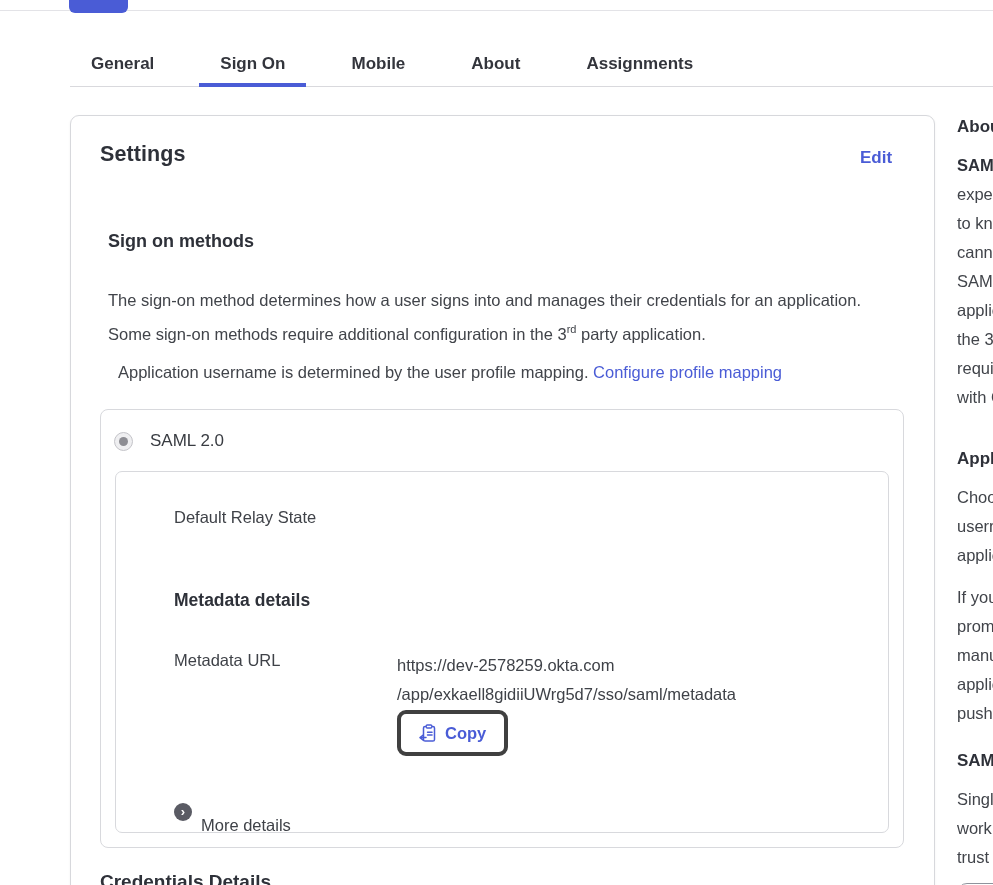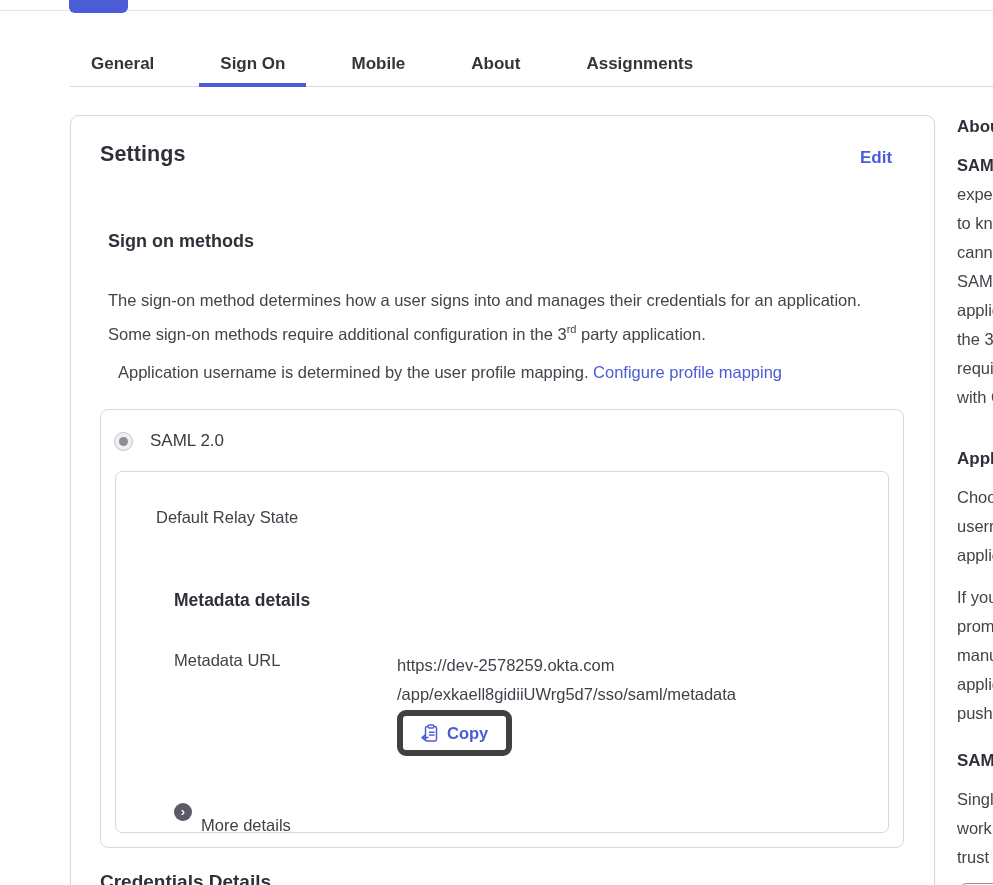--- a/index.html
+++ b/index.html
@@ -43,30 +43,30 @@
     border:1px solid #d8d9dd; border-radius:8px; background:#fff; }
   .radio-row { position:absolute; top:431px; left:114px; display:flex; align-items:center; }
   .radio { width:19px; height:19px; border-radius:50%; background:#efeff1;
     border:1.5px solid #c4c4c9; position:relative; cursor:pointer; flex:0 0 auto; }
   .radio .dot { position:absolute; top:50%; left:50%; width:9px; height:9px; margin:-4.5px 0 0 -4.5px;
     border-radius:50%; background:#8d8d93; }
   .radio-label { margin-left:17px; font-size:17px; color:#393c42; }
 
   .meta-box { position:absolute; top:471px; left:115px; width:774px; height:362px;
     border:1px solid #d8d9dd; border-radius:7px; background:#fff; }
-  .relay-label { position:absolute; top:508px; left:156px; font-size:16.5px; color:#3f4248; }
+  .relay-label { position:absolute; top:508px; left:174px; font-size:16.5px; color:#3f4248; }
   .meta-heading { position:absolute; top:590px; left:174px; font-size:17.5px; font-weight:700;
     color:#2e3139; }
   .meta-url-label { position:absolute; top:651px; left:174px; font-size:16.5px; color:#3f4248; }
   .meta-url-value { position:absolute; top:651px; left:397px; width:420px; font-size:16.5px;
     line-height:29px; color:#3f4248; word-break:break-all; white-space:pre-line; }
 
   .copy-btn { position:absolute; top:710px; left:397px; height:46px; padding:0 18px;
     display:inline-flex; align-items:center; gap:8px; background:#fff;
-    border:6px solid #404040; border-radius:9px; cursor:pointer;
+    border:4px solid #404040; border-radius:9px; cursor:pointer;
     font-family:"Liberation Sans", sans-serif; font-size:16.5px; font-weight:600; color:#4a5cd6; }
   .copy-btn svg { display:block; }
 
   .more-details { position:absolute; top:788px; left:174px; display:flex; align-items:center;
     gap:9px; cursor:pointer; }
   .chevron-circle { width:18px; height:18px; border-radius:50%; background:#5a5b64;
     color:#fff; display:flex; align-items:center; justify-content:center;
     font-size:13px; font-weight:700; line-height:1; padding-bottom:1px; }
   .more-details-label { font-size:16.5px; color:#3f4248;margin-top:28px; }
 

